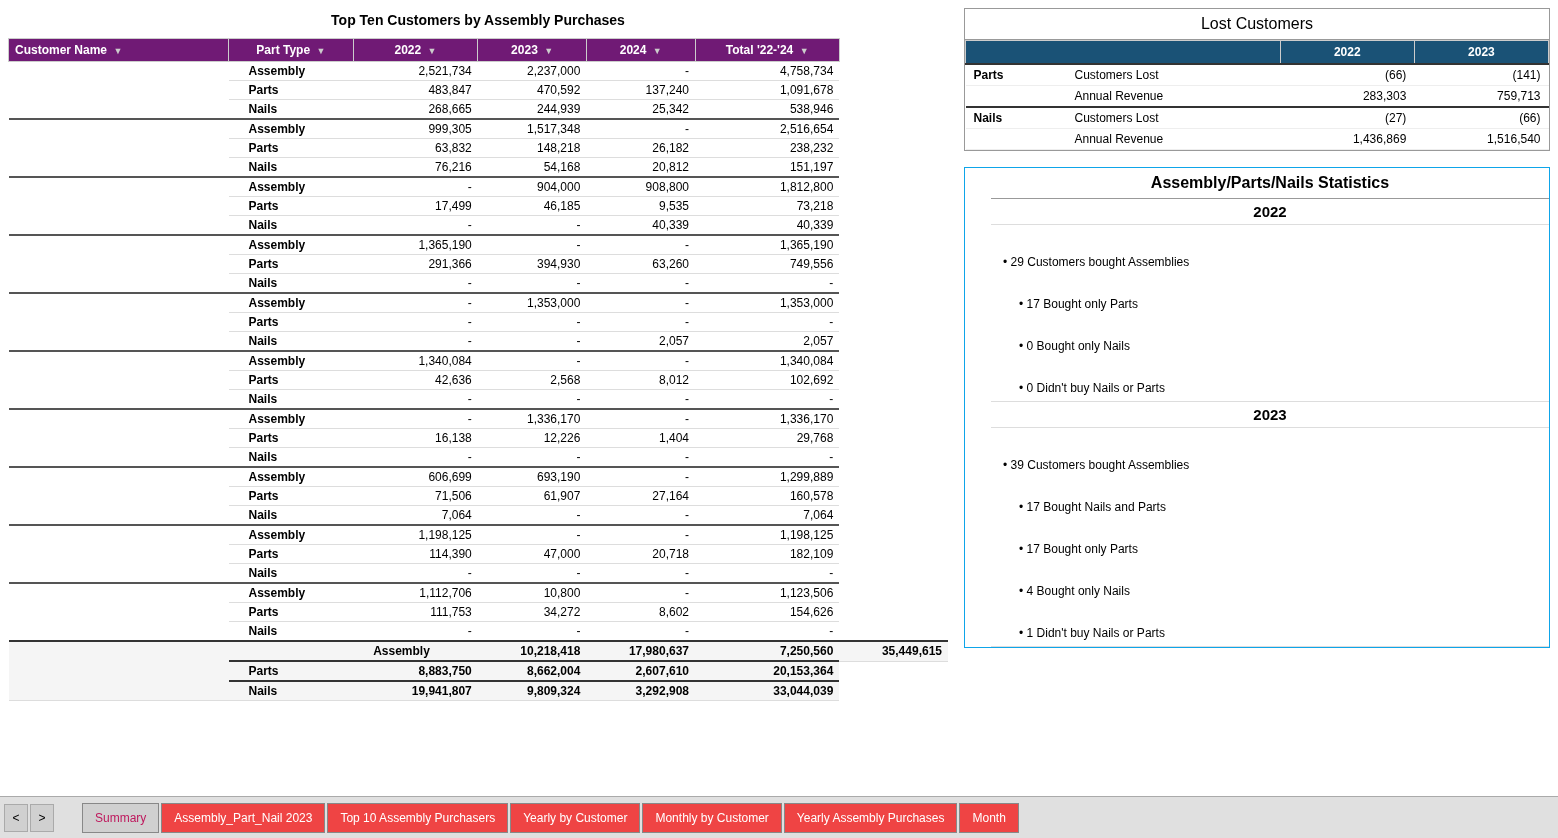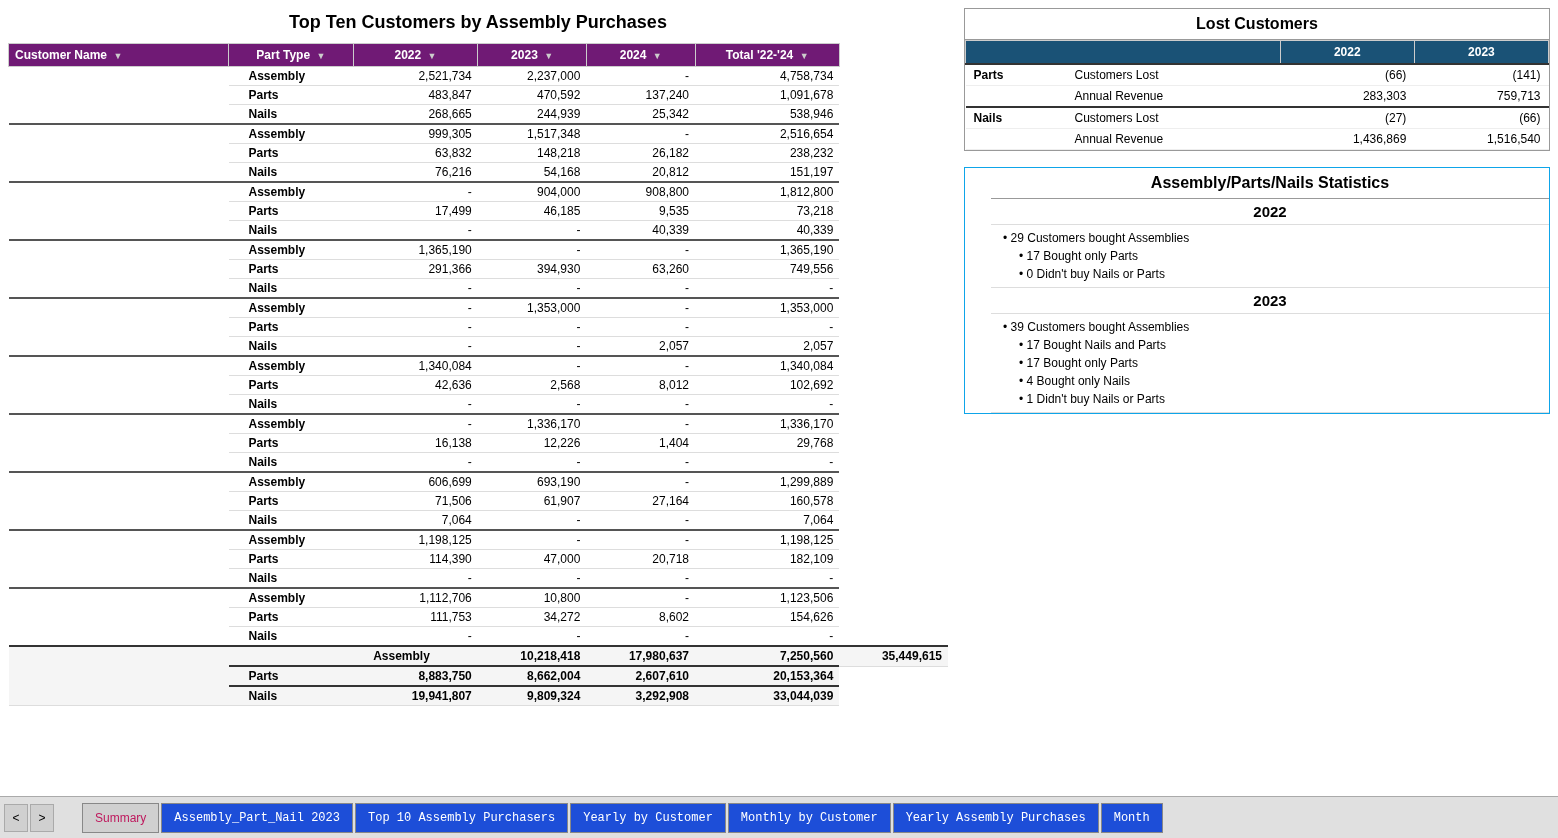--- a/index.html
+++ b/index.html
@@ -15,21 +15,21 @@
 
     
     .left-section {
       flex: 0 0 940px;
       display: flex;
       flex-direction: column;
     }
 
     .table-title {
       text-align: center;
-      font-size: 18px;
+      font-size: 14px;
       font-weight: bold;
       margin-bottom: 6px;
       padding: 4px;
     }
 
     .main-table {
       border-collapse: collapse;
       width: 100%;
       font-size: 12px;
     }
@@ -91,21 +91,21 @@
     }
 
     
     .lost-customers-box {
       border: 1px solid #999;
     }
 
     .lost-customers-title {
       text-align: center;
       font-size: 16px;
-      font-weight: bold;
+      font-weight: normal;
       padding: 6px;
       border-bottom: 1px solid #999;
     }
 
     .lost-table {
       border-collapse: collapse;
       width: 100%;
       font-size: 12px;
     }
 
@@ -165,20 +165,21 @@
     }
 
     .stats-list {
       padding: 4px 12px;
       border-bottom: 1px solid #ddd;
     }
 
     .stats-list .stat-item {
       padding: 2px 0;
       font-size: 12px;
+      margin-top: 24px;
     }
 
     .stats-list .stat-item.indented {
       padding-left: 16px;
     }
 
     
     .tab-bar {
       height: 42px;
       background: #e0e0e0;
@@ -215,23 +216,22 @@
       white-space: nowrap;
     }
 
     .tab.active {
       background: #d0d0d0;
       color: #be185d;
       margin-left: 26px;
     }
 
     .tab.teal {
-      background: #1d4ed8;
+      background: #ef4444;
       color: white;
-      font-family: Liberation Mono, monospace;
     }
   </style>
 </head>
 <body>
 
 <div class="main-content">
 
   <div class="left-section">
     <div class="table-title">Top Ten Customers by Assembly Purchases</div>
     <table class="main-table">
@@ -546,20 +546,21 @@
       </table>
     </div>
 
     <div class="stats-box">
       <div class="stats-title">Assembly/Parts/Nails Statistics</div>
       <div id="stats-content">
           <div class="stats-year-header">2022</div>
           <div class="stats-list">
             <div class="stat-item">• 29 Customers bought Assemblies</div>
             <div class="stat-item indented">• 17  Bought only Parts</div>
+            <div class="stat-item indented">• 0   Bought only Nails</div>
             <div class="stat-item indented">• 0   Didn't buy Nails or Parts</div>
           </div>
           <div class="stats-year-header">2023</div>
           <div class="stats-list">
             <div class="stat-item">• 39 Customers bought Assemblies</div>
             <div class="stat-item indented">• 17  Bought Nails and Parts</div>
             <div class="stat-item indented">• 17  Bought only Parts</div>
             <div class="stat-item indented">• 4   Bought only Nails</div>
             <div class="stat-item indented">• 1   Didn't buy Nails or Parts</div>
           </div>

